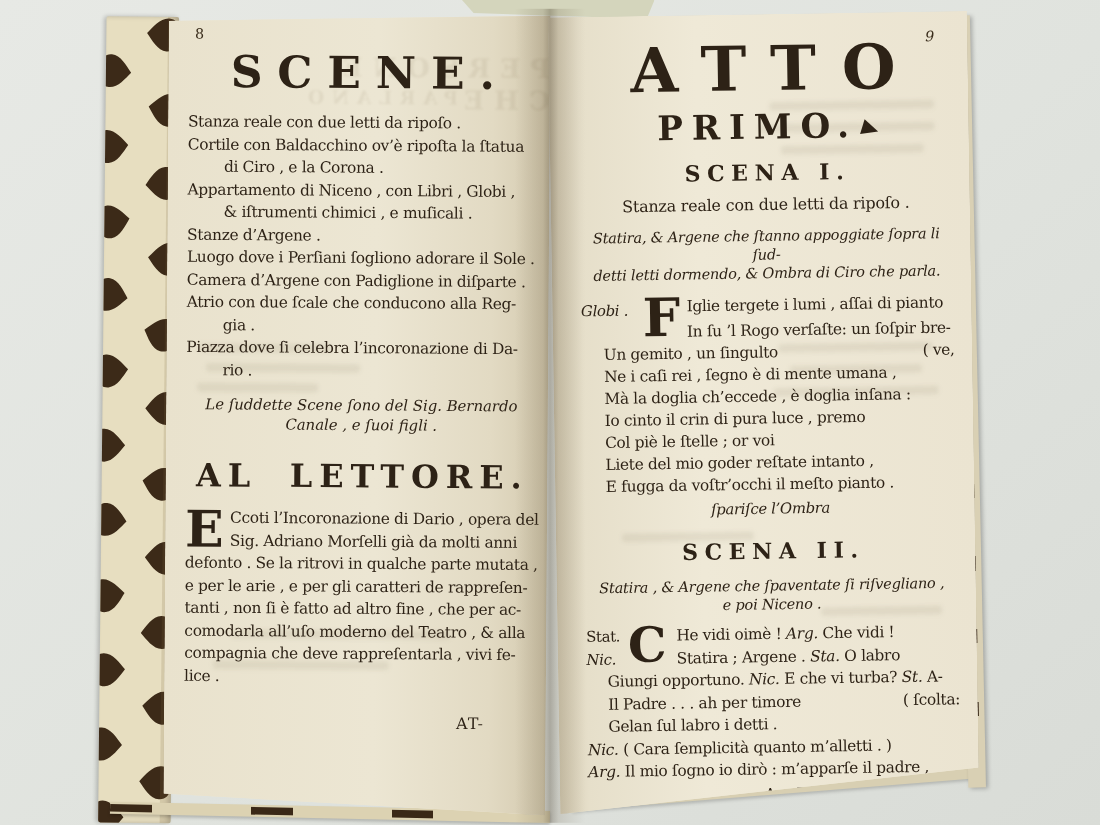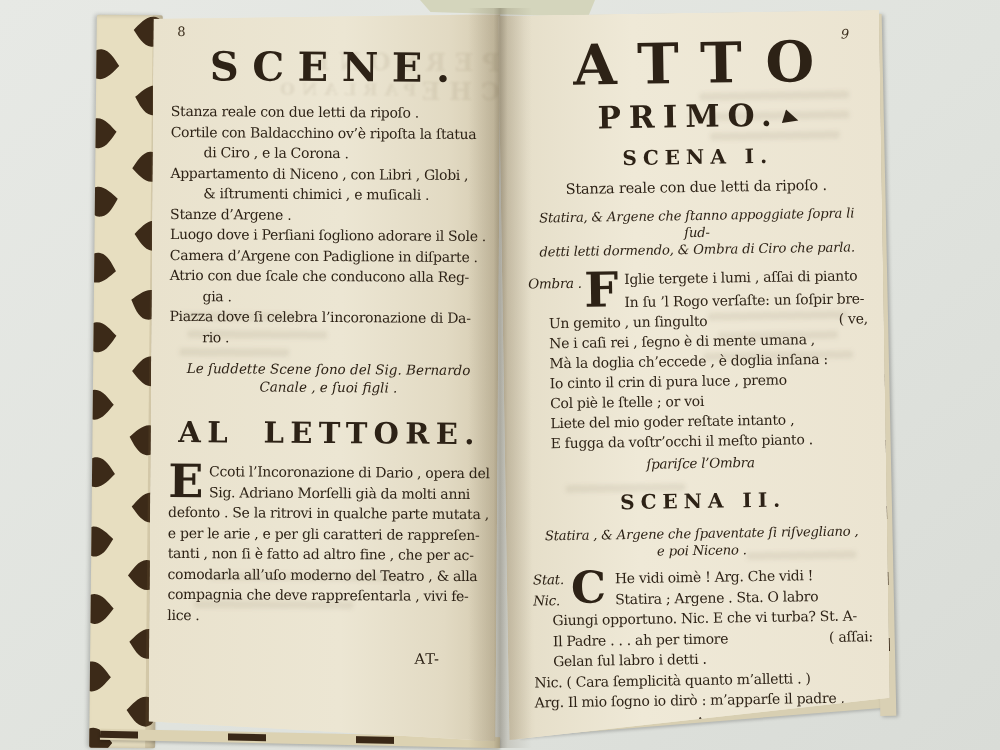--- a/index.html
+++ b/index.html
@@ -77,27 +77,27 @@
   .sp-grid .speaker{grid-column:1;font-style:italic;font-size:13.5px;padding-top:3px;}
   .sp-grid .dropcap{grid-column:2;grid-row:1/3;font-size:48px;line-height:40px;}
   .sp-grid .t1{grid-column:3;grid-row:1;white-space:nowrap;}
   .sp-grid .t2{grid-column:3;grid-row:2;white-space:nowrap;}
   .verse{margin-left:20px;}
   .vl{white-space:nowrap;}
   .flexline{display:flex;justify-content:space-between;white-space:nowrap;}
   .exit-line{text-align:center;font-style:italic;font-size:13.5px;margin-top:2px;}
   .dlg{margin-top:8px;font-size:14px;line-height:20.5px;letter-spacing:-0.3px;}
   .dlg-grid{display:grid;grid-template-columns:38px 44px 1fr;}
-  .dlg-grid .sp1{grid-column:1;grid-row:1;font-style:italic;font-size:13.5px;}
+  .dlg-grid .sp1{grid-column:1;grid-row:1;font-size:13.5px;}
   .dlg-grid .sp2{grid-column:1;grid-row:2;font-style:italic;font-size:13.5px;}
   .dlg-grid .dropcap{grid-column:2;grid-row:1/3;font-size:44px;line-height:38px;}
   .dlg-grid .t1{grid-column:3;grid-row:1;white-space:nowrap;}
   .dlg-grid .t2{grid-column:3;grid-row:2;white-space:nowrap;}
   .dlg .ind2{margin-left:19px;white-space:nowrap;}
-  .it{}
+  .it{font-style:italic;}
   .sig-row{position:relative;height:20px;margin-top:4px;font-size:14.5px;}
   .sig-row span{position:absolute;}
   .sig-a{left:160px;} .sig-n{left:188px;} .sig-c{left:230px;}
   .catchword{margin-top:24px;padding-right:46px;text-align:right;font-size:14.5px;letter-spacing:1px;}
 
   
   .gt{position:absolute;transform:scaleX(-1);color:#6d5b3c;opacity:.09;
     filter:blur(1.1px);font-weight:bold;pointer-events:none;}
   .sm{position:absolute;height:8px;background:rgba(110,95,65,.10);filter:blur(2px);
     border-radius:3px;pointer-events:none;}
@@ -224,21 +224,21 @@
 
       <div class="setting">Stanza reale con due letti da ripoſo .</div>
 
       <div class="direction">
           <div class="dl">Statira, &amp; Argene che ſtanno appoggiate ſopra li ſud-</div>
           <div class="dl">detti letti dormendo, &amp; Ombra di Ciro che parla.</div>
         </div>
 
       <div class="speech">
         <div class="sp-grid">
-          <span class="speaker">Ombra .</span>
+          <span class="speaker">Globi .</span>
           <span class="dropcap">F</span>
           <span class="t1">Iglie tergete i lumi , aſſai di pianto</span>
           <span class="t2">In ſu ’l Rogo verſaſte: un ſoſpir bre-</span>
         </div>
         <div class="verse">
             <div class="vl flexline">
               <span>Un gemito , un ſingulto</span>
               <span>( ve,</span>
             </div>
             <div class="vl">Ne i caſi rei , ſegno è di mente umana ,</div>
@@ -262,21 +262,21 @@
         <div class="dlg-grid">
           <span class="sp1">Stat.</span>
           <span class="sp2">Nic.</span>
           <span class="dropcap">C</span>
           <span class="t1"><span>He vidi oimè !  </span><span class="it">Arg.</span><span> Che vidi !</span></span>
           <span class="t2"><span>Statira ; Argene .  </span><span class="it">Sta.</span><span> O labro</span></span>
         </div>
         <div class="ind2"><span>Giungi opportuno. </span><span class="it">Nic.</span><span> E che vi turba? </span><span class="it">St.</span><span> A-</span></div>
         <div class="ind2 flexline">
             <span>Il Padre . . . ah per timore</span>
-            <span>( aſſai:</span>
+            <span>( ſcolta:</span>
           </div>
         <div class="ind2">Gelan ſul labro i detti .</div>
         <div><span class="it">Nic.</span><span> ( Cara ſemplicità quanto m’alletti . )</span></div>
         <div><span class="it">Arg.</span><span> Il mio ſogno io dirò : m’apparſe il padre ,</span></div>
       </div>
 
       <div class="sig-row">
         <span class="sig-a">A</span>
         <span class="sig-n">5</span>
         <span class="sig-c">In</span>

